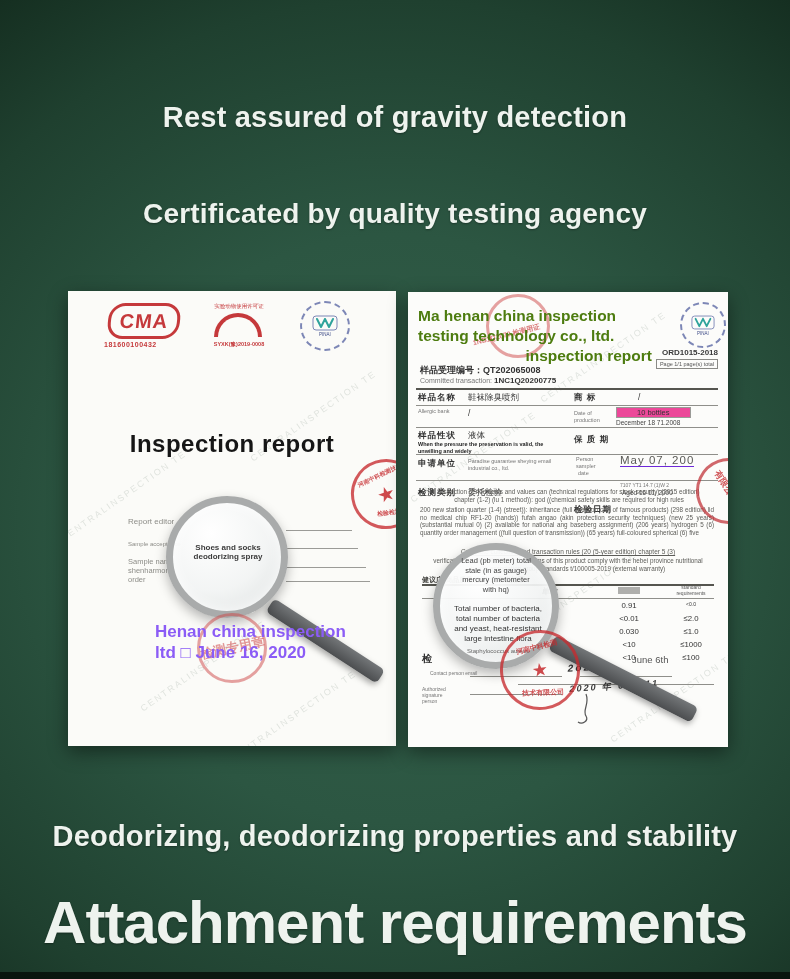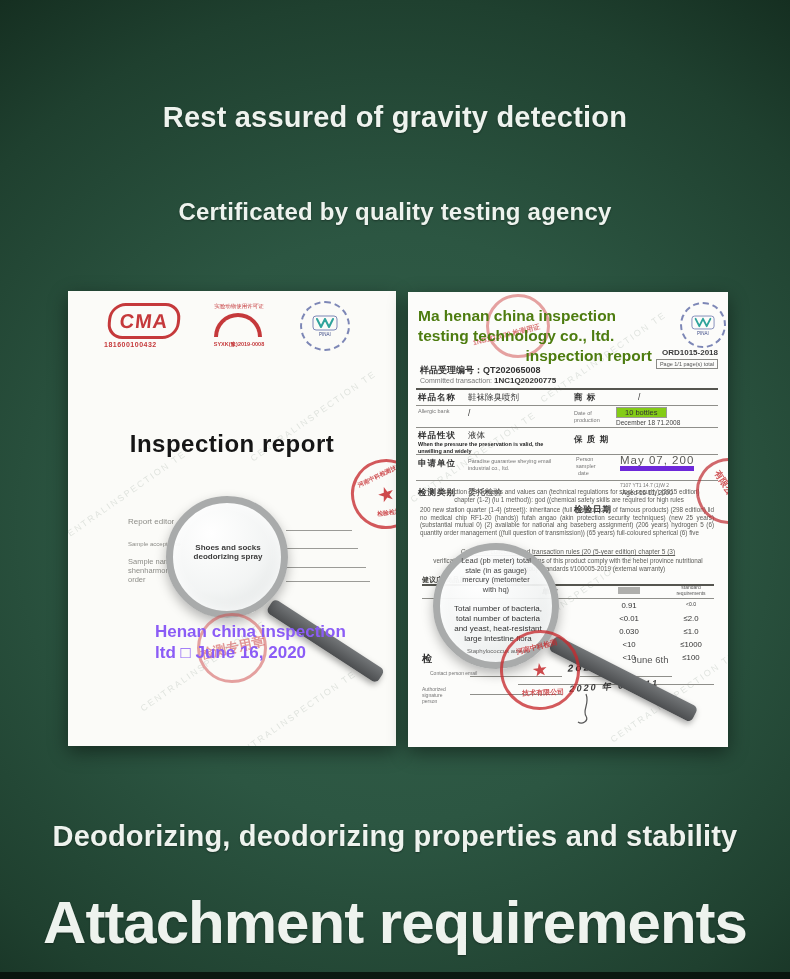--- a/index.html
+++ b/index.html
@@ -8,21 +8,21 @@
   #stage {
     position:relative; width:790px; height:979px; overflow:hidden;
     background:
       radial-gradient(95% 75% at 50% 54%, #33604a 0%, #2c5642 40%, #1f402f 72%, #0f2418 100%);
   }
   #stage::after { content:""; position:absolute; left:0; bottom:0; width:100%; height:7px;
     background:rgba(4,10,6,.75); }
   .h-white { position:absolute; width:100%; text-align:center; color:#eef3ee; font-weight:700;
     text-shadow:0 1px 2px rgba(0,0,0,.35); letter-spacing:.2px; }
   #h1 { top:101px; font-size:29px; }
-  #h2 { top:198px; font-size:24px; }
+  #h2 { top:198px; font-size:28px; }
   #h3 { top:820px; font-size:29px; }
   #h4 { top:888px; font-size:60px; letter-spacing:-1px; }
 
   .doc { position:absolute; background:#fbfbf8; box-shadow:0 6px 18px rgba(0,0,0,.45);
     overflow:hidden; color:#333; }
   #doc-left  { left:68px;  top:291px; width:328px; height:455px; }
   #doc-right { left:408px; top:292px; width:320px; height:455px; background:#fcfcfa; }
 
   .wm { position:absolute; color:#9aa79c; opacity:.28; font-size:9px; letter-spacing:2px;
     transform:rotate(-35deg); white-space:nowrap; pointer-events:none; }
@@ -81,22 +81,22 @@
     font-size:5.5px; color:#555; text-align:center; padding:1px 2px; }
   .accept { position:absolute; left:12px; top:72px; font-size:9px; font-weight:700; color:#333; }
   .accept2 { position:absolute; left:12px; top:84px; font-size:7px; color:#777; }
   .accept2 b { color:#333; font-size:8px; }
   .rline { position:absolute; background:#8f8f8a; height:1px; }
   .rform { position:absolute; left:8px; top:100px; width:302px; font-size:8.5px; color:#333; }
   .fl { position:absolute; font-weight:700; letter-spacing:1px; }
   .fv { position:absolute; }
   .fnote { position:absolute; font-size:5.5px; font-weight:700; color:#222; line-height:6.5px; }
   .ftiny { position:absolute; font-size:5.5px; color:#777; line-height:6.5px; }
-  .bottles { background:#84cc16; border:1px solid #9a9a96; padding:0 8px; font-size:7.5px; }
-  .mayline { position:absolute; font-size:11.5px; color:#5a5a56; border-bottom:5px solid #6d28d9;
+  .bottles { background:#ec4899; border:1px solid #9a9a96; padding:0 20px; font-size:7.5px; }
+  .mayline { position:absolute; font-size:11.5px; color:#5a5a56; border-bottom:1px solid #6d28d9;
     letter-spacing:1px; }
   .para { position:absolute; font-size:6.3px; color:#5c5c58; line-height:7.6px; }
   .rtable { position:absolute; left:14px; top:292px; width:292px; }
   .rtable .hd-smudge { position:absolute; left:196px; top:3px; width:22px; height:7px;
     background:#8f8f8a; opacity:.7; }
   .rtable .hd-std { position:absolute; left:246px; top:1px; width:46px; font-size:5px;
     color:#555; text-align:center; line-height:5.5px; }
   .rtable .val { position:absolute; left:178px; width:58px; text-align:center;
     font-size:7.8px; color:#333; }
   .rtable .std { position:absolute; left:244px; width:50px; text-align:center;

